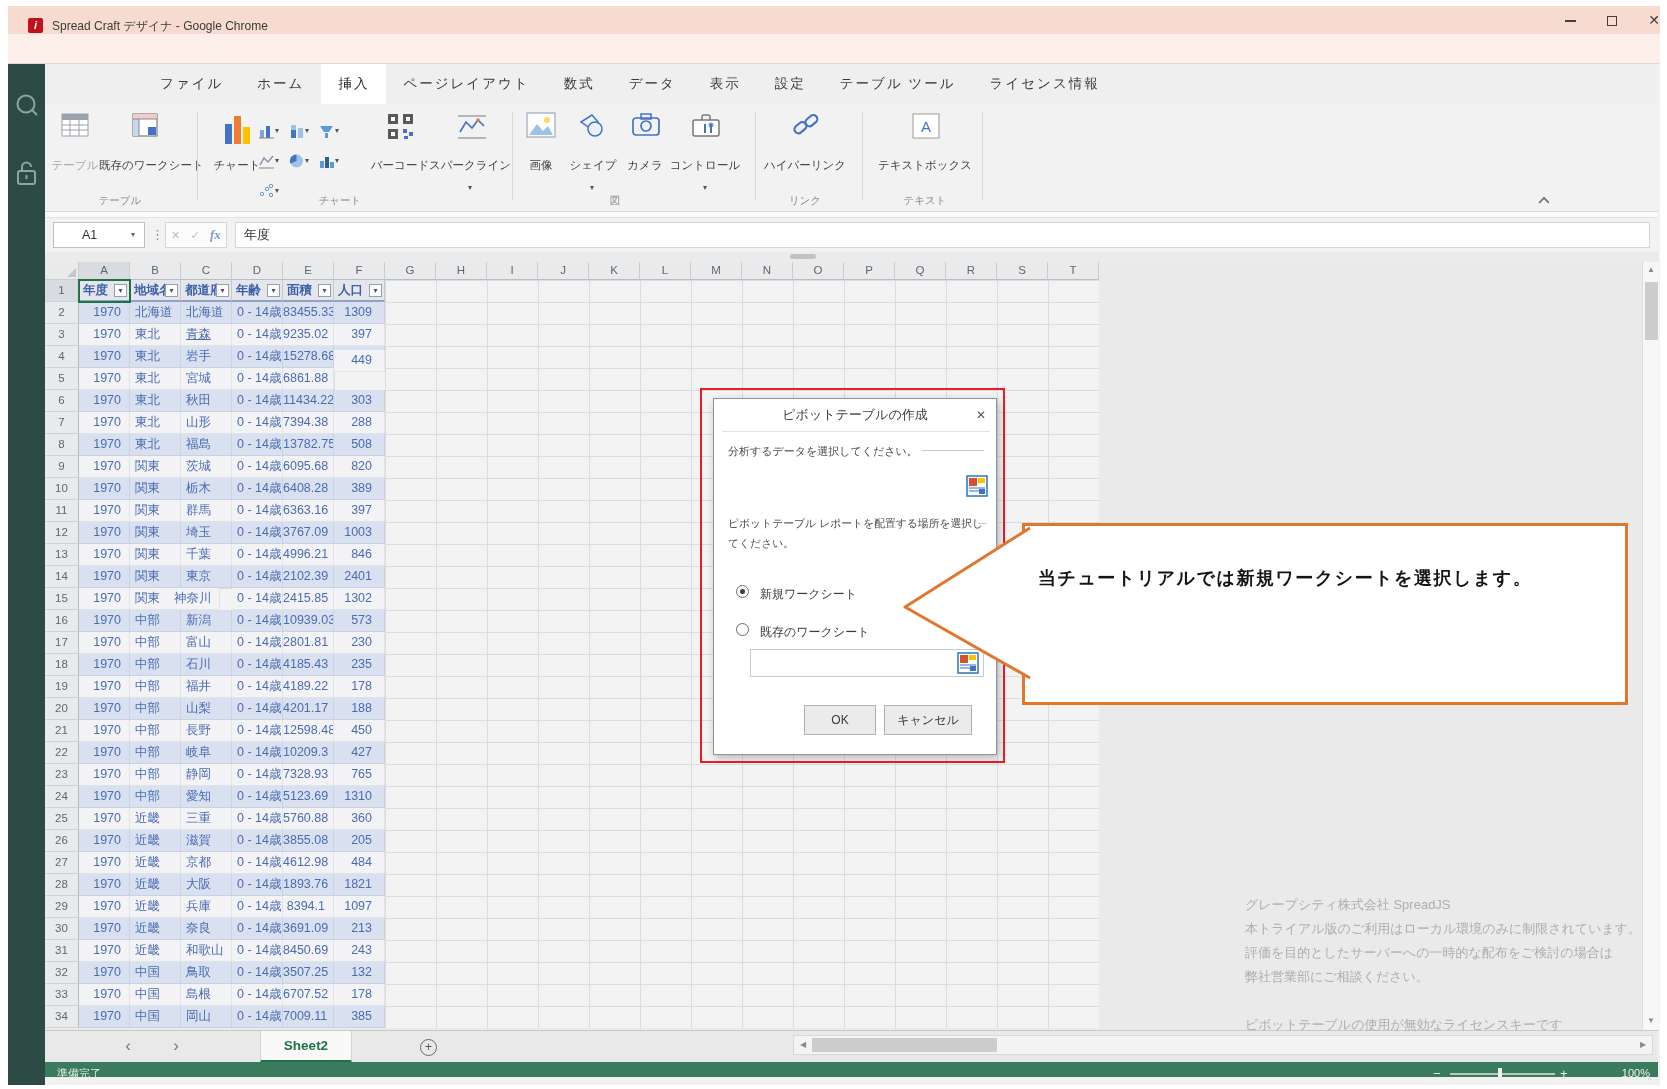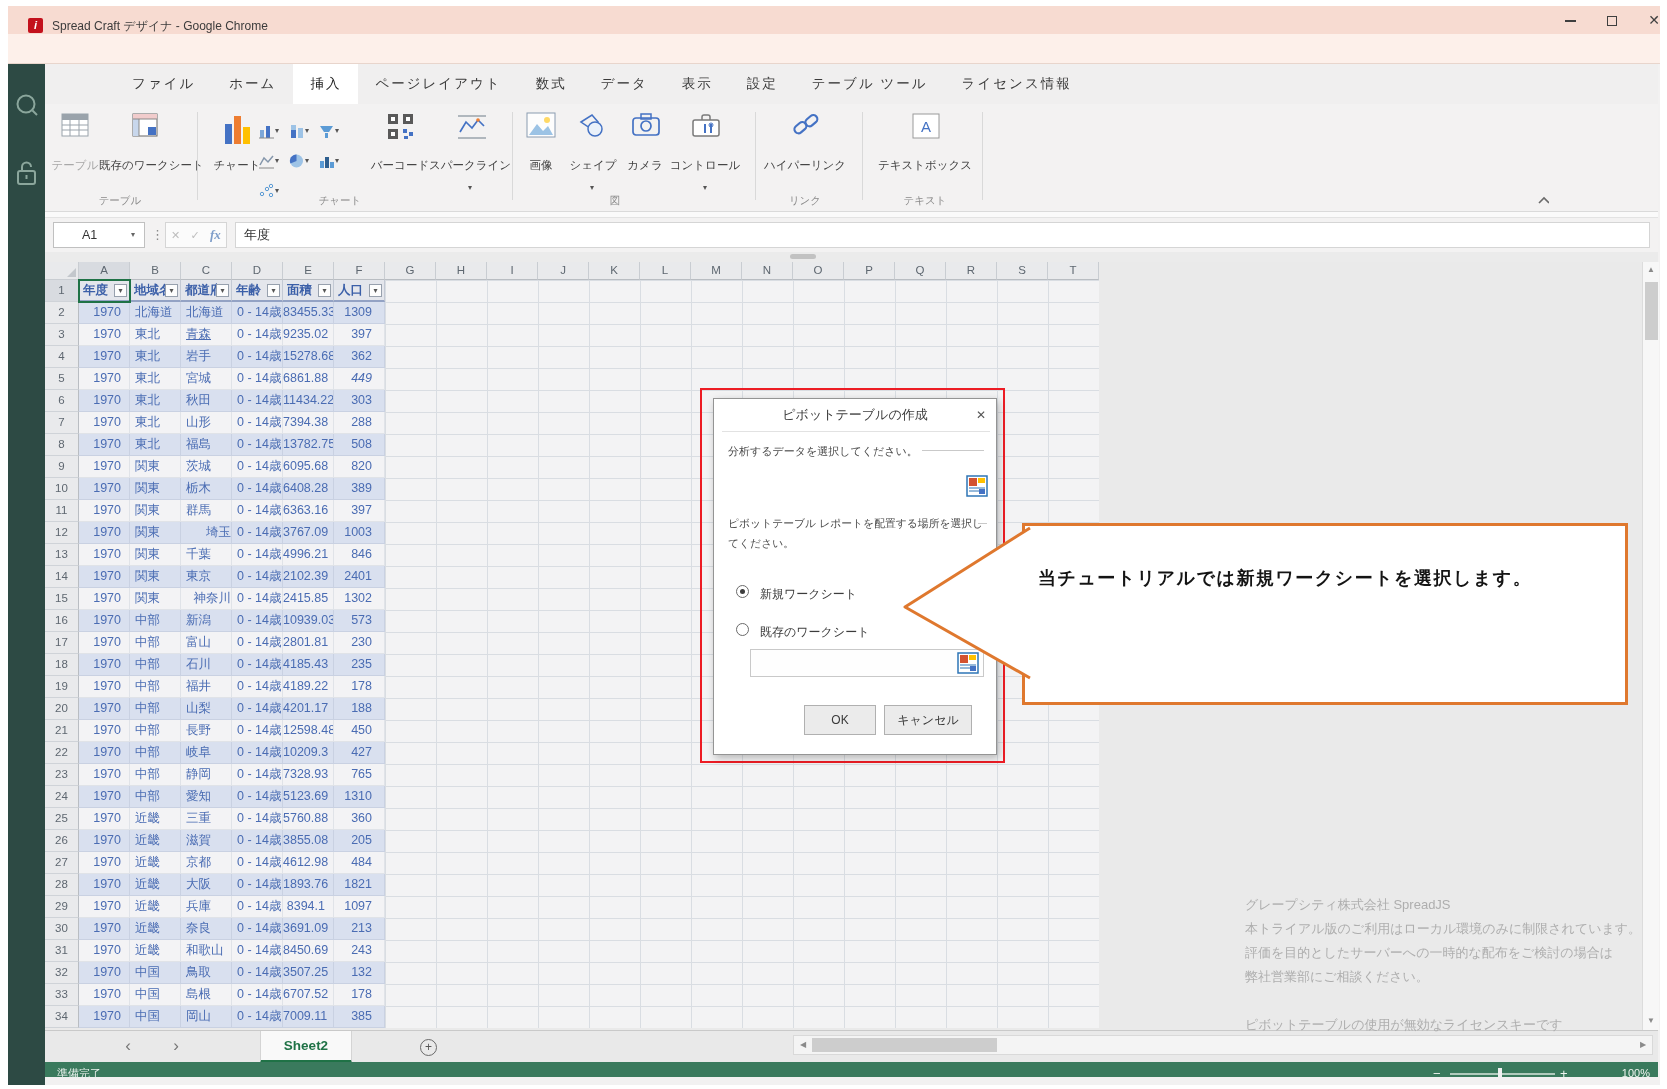--- a/index.html
+++ b/index.html
@@ -20,21 +20,21 @@
   .urlbar { position:absolute; left:8px; top:34px; width:1652px; height:30px; background:#fdf0ea; border-bottom:1px solid #e8d5cc;}
   .info-ico { position:absolute; left:24px; top:41px; width:16px; height:16px; border:1.5px solid #5f6368; border-radius:50%;
     color:#5f6368; font-size:10px; text-align:center; line-height:13px; font-family:"Liberation Serif",serif;}
   .url-text { position:absolute; left:60px; top:34px; line-height:30px; font-size:13px; color:#303030; }
 
   
   .appbg { position:absolute; left:8px; top:64px; width:1652px; height:1021px; background:#f2f1f1; }
   .sidebar { position:absolute; left:8px; top:64px; width:37px; height:1021px; background:#2d4a44; }
 
   
-  .tabrow { position:absolute; left:45px; top:64px; width:1613px; height:40px; background:#f0efef; display:flex; padding-left:70px;}
+  .tabrow { position:absolute; left:45px; top:64px; width:1613px; height:40px; background:#f0efef; display:flex; padding-left:98px;}
   .tab { padding:0 17px; line-height:40px; font-size:13.5px; letter-spacing:2px; color:#3a3a3a; white-space:nowrap; cursor:default;}
   .tab.active { background:#ffffff; color:#222; }
 
   
   .ribbon { position:absolute; left:45px; top:104px; width:1613px; height:108px; background:#f3f2f2; border-bottom:1px solid #dadada;}
   .rsep { position:absolute; top:8px; width:1px; height:88px; background:#d9d9d9; }
   .rico { position:absolute; top:8px; }
   .rlbl { position:absolute; top:54px; height:16px; font-size:11.5px; color:#3f3f3f; text-align:center; white-space:nowrap;}
   .rlbl.dis { color:#a6a6a6; }
   .rgl { position:absolute; top:90px; height:14px; font-size:10.5px; color:#8a8a8a; text-align:center;}
@@ -440,21 +440,21 @@
     <div class="cell d la b" style="left: 85px; top: 84px;">東北</div>
     <div class="cell d la b" style="left: 136px; top: 84px;">岩手</div>
     <div class="cell d la b" style="left: 187px; top: 84px;">0 - 14歳</div>
     <div class="cell d ra b" style="left: 238px; top: 84px;">15278.68</div>
     <div class="cell d rb b" style="left: 289px; top: 84px;">362</div>
     <div class="cell d ra" style="left: 34px; top: 106px;">1970</div>
     <div class="cell d la" style="left: 85px; top: 106px;">東北</div>
     <div class="cell d la" style="left: 136px; top: 106px;">宮城</div>
     <div class="cell d la" style="left: 187px; top: 106px;">0 - 14歳</div>
     <div class="cell d ra" style="left: 238px; top: 106px;">6861.88</div>
-    <div class="cell d rb" style="left: 289px; top: 106px; font-style: italic;">449</div>
+    <div class="cell d rb" style="left: 289px; top: 88px;">449</div>
     <div class="cell d ra b" style="left: 34px; top: 128px;">1970</div>
     <div class="cell d la b" style="left: 85px; top: 128px;">東北</div>
     <div class="cell d la b" style="left: 136px; top: 128px;">秋田</div>
     <div class="cell d la b" style="left: 187px; top: 128px;">0 - 14歳</div>
     <div class="cell d ra b" style="left: 238px; top: 128px;">11434.22</div>
     <div class="cell d rb b" style="left: 289px; top: 128px;">303</div>
     <div class="cell d ra" style="left: 34px; top: 150px;">1970</div>
     <div class="cell d la" style="left: 85px; top: 150px;">東北</div>
     <div class="cell d la" style="left: 136px; top: 150px;">山形</div>
     <div class="cell d la" style="left: 187px; top: 150px;">0 - 14歳</div>
@@ -479,39 +479,39 @@
     <div class="cell d ra b" style="left: 238px; top: 216px;">6408.28</div>
     <div class="cell d rb b" style="left: 289px; top: 216px;">389</div>
     <div class="cell d ra" style="left: 34px; top: 238px;">1970</div>
     <div class="cell d la" style="left: 85px; top: 238px;">関東</div>
     <div class="cell d la" style="left: 136px; top: 238px;">群馬</div>
     <div class="cell d la" style="left: 187px; top: 238px;">0 - 14歳</div>
     <div class="cell d ra" style="left: 238px; top: 238px;">6363.16</div>
     <div class="cell d rb" style="left: 289px; top: 238px;">397</div>
     <div class="cell d ra b" style="left: 34px; top: 260px;">1970</div>
     <div class="cell d la b" style="left: 85px; top: 260px;">関東</div>
-    <div class="cell d la b" style="left: 136px; top: 260px; text-align: right;">埼玉</div>
+    <div class="cell d la b" style="left: 136px; top: 260px;">埼玉</div>
     <div class="cell d la b" style="left: 187px; top: 260px;">0 - 14歳</div>
     <div class="cell d ra b" style="left: 238px; top: 260px;">3767.09</div>
     <div class="cell d rb b" style="left: 289px; top: 260px;">1003</div>
     <div class="cell d ra" style="left: 34px; top: 282px;">1970</div>
     <div class="cell d la" style="left: 85px; top: 282px;">関東</div>
     <div class="cell d la" style="left: 136px; top: 282px;">千葉</div>
     <div class="cell d la" style="left: 187px; top: 282px;">0 - 14歳</div>
     <div class="cell d ra" style="left: 238px; top: 282px;">4996.21</div>
     <div class="cell d rb" style="left: 289px; top: 282px;">846</div>
     <div class="cell d ra b" style="left: 34px; top: 304px;">1970</div>
     <div class="cell d la b" style="left: 85px; top: 304px;">関東</div>
     <div class="cell d la b" style="left: 136px; top: 304px;">東京</div>
     <div class="cell d la b" style="left: 187px; top: 304px;">0 - 14歳</div>
     <div class="cell d ra b" style="left: 238px; top: 304px;">2102.39</div>
     <div class="cell d rb b" style="left: 289px; top: 304px;">2401</div>
     <div class="cell d ra" style="left: 34px; top: 326px;">1970</div>
     <div class="cell d la" style="left: 85px; top: 326px;">関東</div>
-    <div class="cell d la" style="left: 136px; top: 326px; text-align: right;">神奈川</div>
+    <div class="cell d la" style="left: 124px; top: 326px;">神奈川</div>
     <div class="cell d la" style="left: 187px; top: 326px;">0 - 14歳</div>
     <div class="cell d ra" style="left: 238px; top: 326px;">2415.85</div>
     <div class="cell d rb" style="left: 289px; top: 326px;">1302</div>
     <div class="cell d ra b" style="left: 34px; top: 348px;">1970</div>
     <div class="cell d la b" style="left: 85px; top: 348px;">中部</div>
     <div class="cell d la b" style="left: 136px; top: 348px;">新潟</div>
     <div class="cell d la b" style="left: 187px; top: 348px;">0 - 14歳</div>
     <div class="cell d ra b" style="left: 238px; top: 348px;">10939.03</div>
     <div class="cell d rb b" style="left: 289px; top: 348px;">573</div>
     <div class="cell d ra" style="left: 34px; top: 370px;">1970</div>

